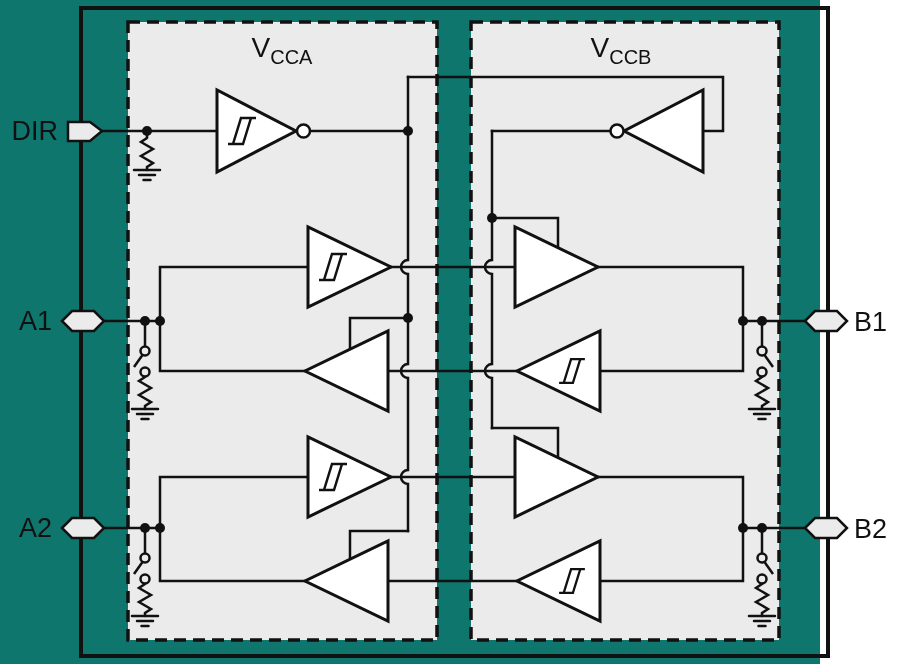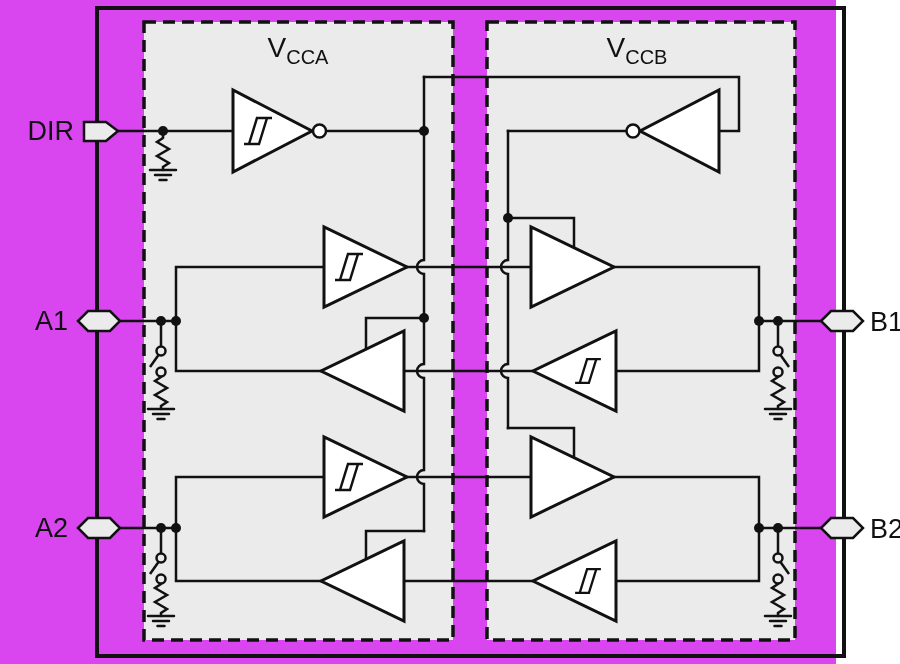--- a/index.html
+++ b/index.html
@@ -1,17 +1,17 @@
 <!DOCTYPE html>
 <html><head>
 <meta charset="utf-8">
 <style>
   html,body{margin:0;padding:0;background:#ffffff;}
-  .stage{position:relative;width:820px;height:664px;background:#d946ef;
-         font-family:"Liberation Sans", sans-serif;padding-left:16px;}
+  .stage{position:relative;width:820px;height:664px;background:#0f766e;
+         font-family:"Liberation Sans", sans-serif;}
   svg{display:block;}
   .wire{stroke:#111111;stroke-width:2.5;fill:none;stroke-linecap:square;}
   .bus{stroke:#111111;stroke-width:2.5;fill:none;stroke-linecap:square;}
   .comp{fill:#ffffff;stroke:#111111;stroke-width:3;stroke-linejoin:miter;}
   .outline{fill:none;stroke:#111111;stroke-width:4;}
   .region{stroke:#111111;stroke-width:3.5;stroke-dasharray:12 7;}
   .dot{fill:#111111;stroke:none;}
   .bubble{fill:#ffffff;stroke:#111111;stroke-width:2.5;}
   .glyph{fill:none;stroke:#111111;stroke-width:2.5;stroke-linejoin:miter;}
   .passive{fill:none;stroke:#111111;stroke-width:2.5;stroke-linecap:round;}

